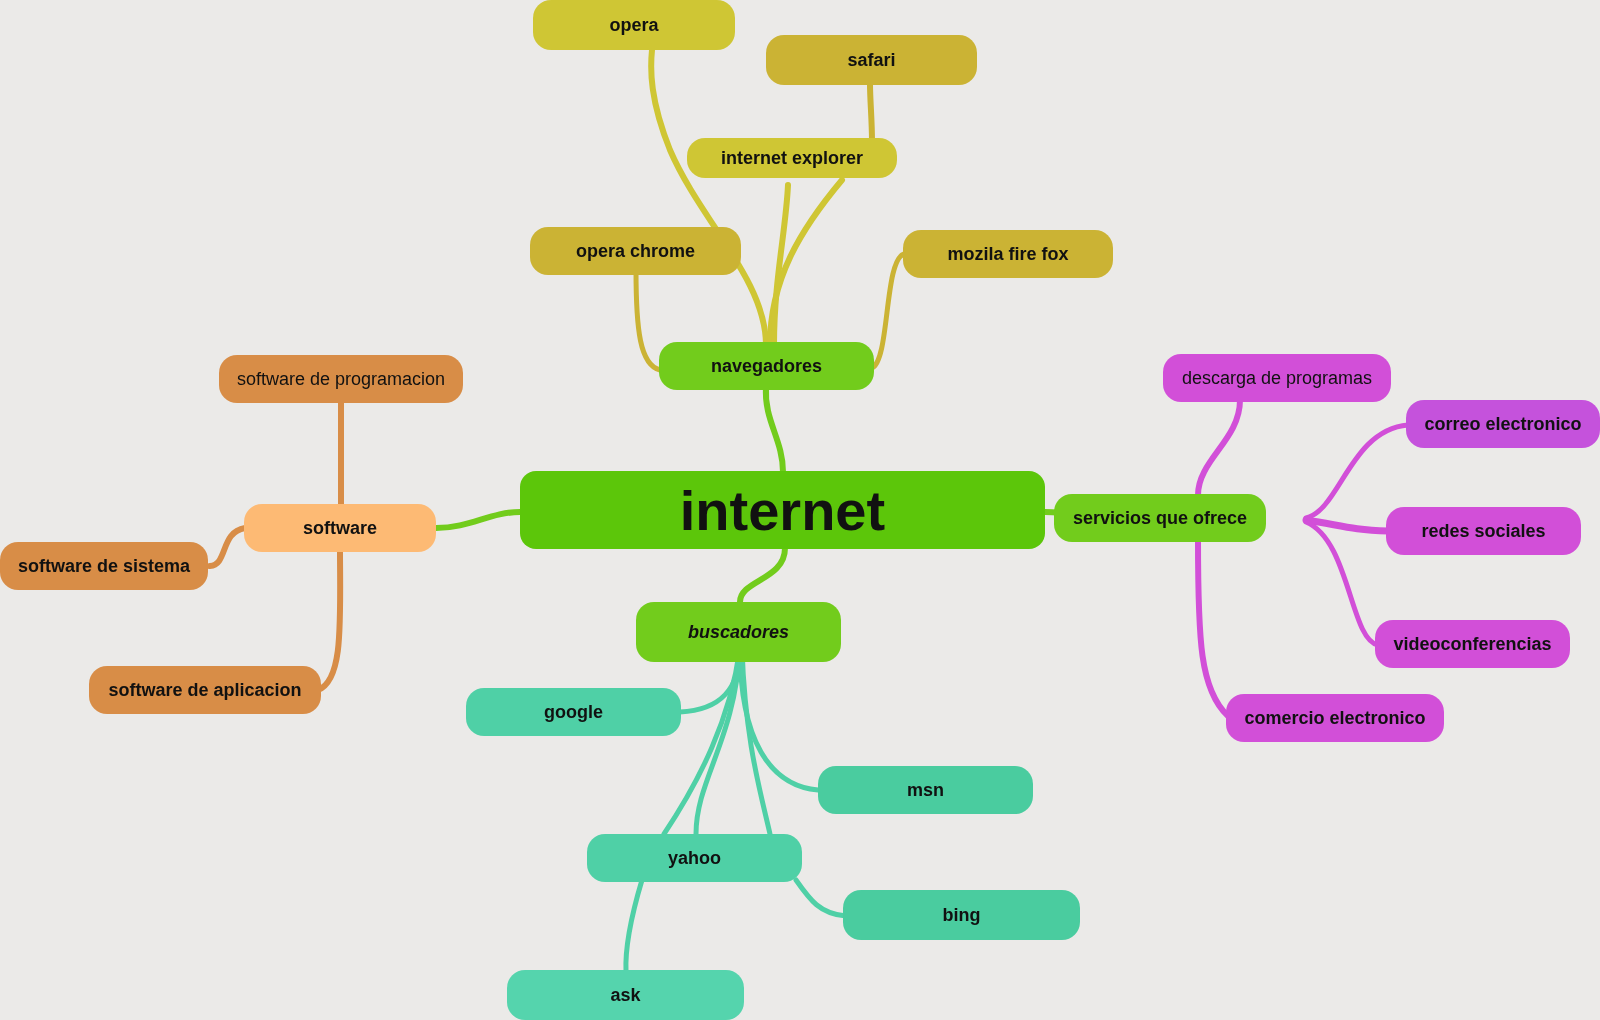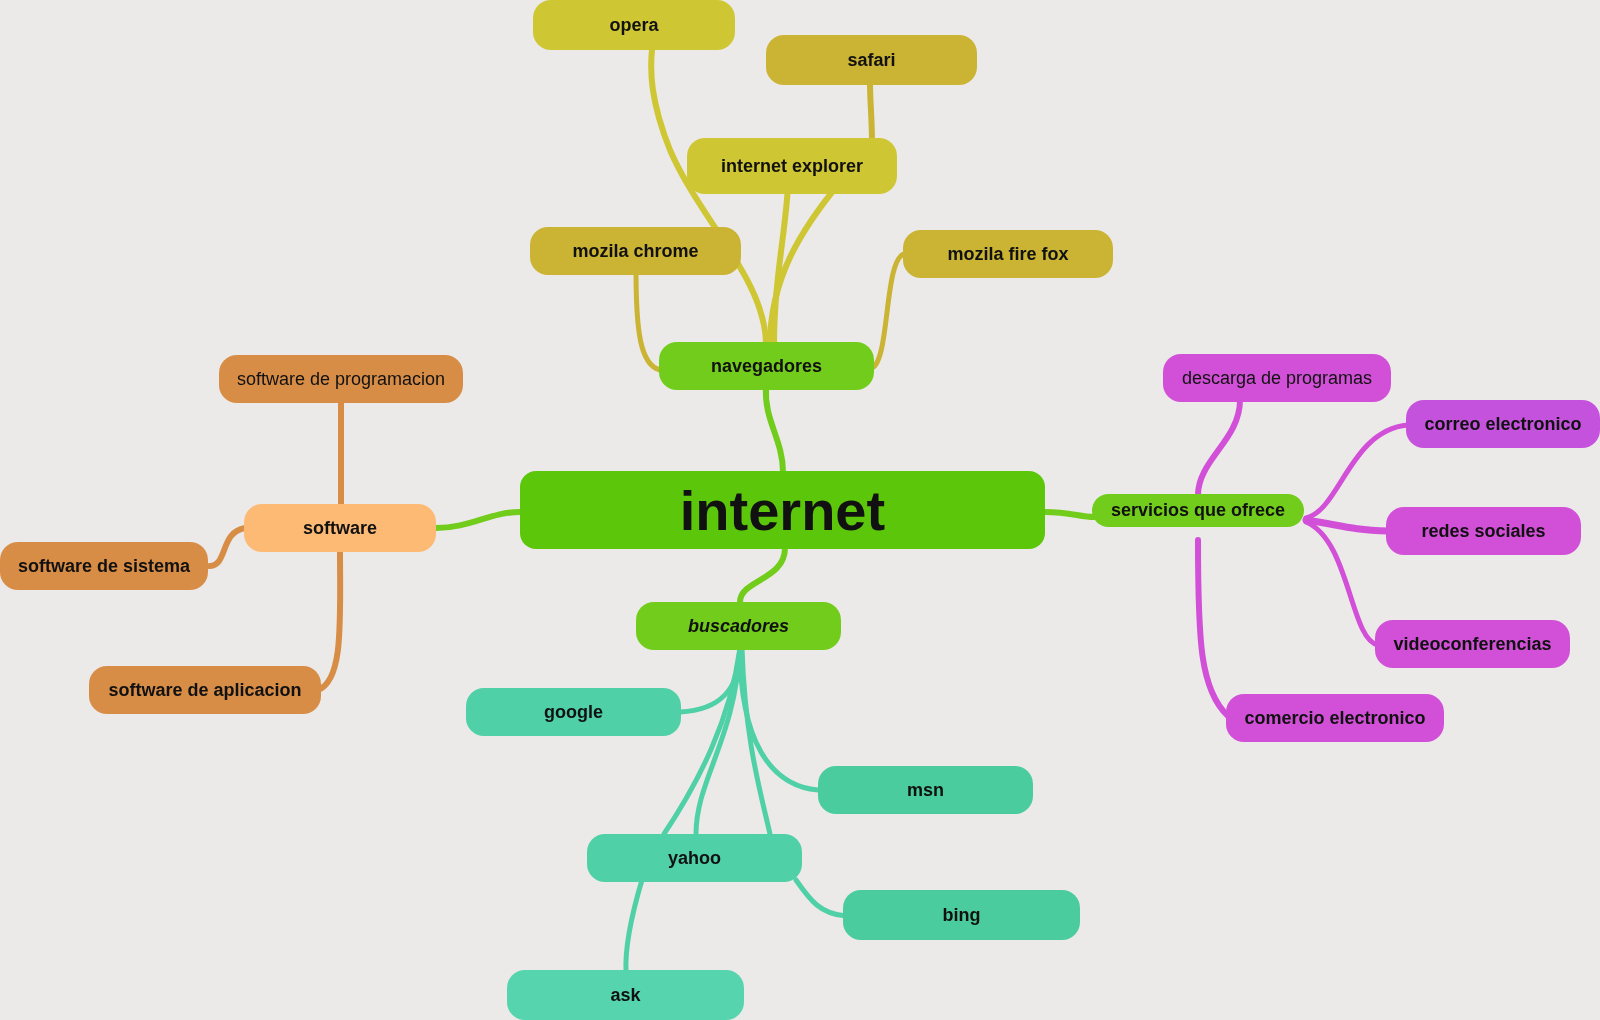--- a/index.html
+++ b/index.html
@@ -45,27 +45,27 @@
     <path d="M742 648 C745 740 760 790 770 834" stroke="#4fd0a6" stroke-width="5"></path>
     <path d="M796 880 C810 900 820 914 846 916" stroke="#4fd0a6" stroke-width="5"></path>
     <path d="M642 880 C630 920 625 950 626 972" stroke="#4fd0a6" stroke-width="5"></path>
   </g>
 </svg>
 
 <div class="node root" style="left:520px;top:471px;width:525px;height:78px;background:#5cc60a;">internet</div>
 
 <div class="node" style="left:659px;top:342px;width:215px;height:48px;background:#72cc1c;">navegadores</div>
 <div class="node" style="left:244px;top:504px;width:192px;height:48px;background:#fdba74;">software</div>
-<div class="node" style="left:1092px;top:494px;width:212px;height:33px;background:#72cc1c;">servicios que ofrece</div>
-<div class="node italic" style="left:636px;top:602px;width:205px;height:48px;background:#72cc1c;">buscadores</div>
+<div class="node" style="left:1054px;top:494px;width:212px;height:48px;background:#72cc1c;">servicios que ofrece</div>
+<div class="node italic" style="left:636px;top:602px;width:205px;height:60px;background:#72cc1c;">buscadores</div>
 
 <div class="node" style="left:533px;top:0px;width:202px;height:50px;background:#cfc634;">opera</div>
 <div class="node" style="left:766px;top:35px;width:211px;height:50px;background:#cbb334;">safari</div>
-<div class="node" style="left:687px;top:138px;width:210px;height:56px;background:#cfc634;">internet explorer</div>
-<div class="node" style="left:530px;top:227px;width:211px;height:48px;background:#cbb334;">mozila chrome</div>
+<div class="node" style="left:687px;top:138px;width:210px;height:40px;background:#cfc634;">internet explorer</div>
+<div class="node" style="left:530px;top:227px;width:211px;height:48px;background:#cbb334;">opera chrome</div>
 <div class="node" style="left:903px;top:230px;width:210px;height:48px;background:#cbb334;">mozila fire fox</div>
 
 <div class="node light" style="left:219px;top:355px;width:244px;height:48px;background:#d88d47;">software de programacion</div>
 <div class="node" style="left:0px;top:542px;width:208px;height:48px;background:#d88d47;">software de sistema</div>
 <div class="node" style="left:89px;top:666px;width:232px;height:48px;background:#d88d47;">software de aplicacion</div>
 
 <div class="node light" style="left:1127px;top:354px;width:228px;height:48px;background:#d24fd8;margin-left:36px;">descarga de programas</div>
 <div class="node" style="left:1406px;top:400px;width:194px;height:48px;background:#c552dc;">correo electronico</div>
 <div class="node" style="left:1386px;top:507px;width:195px;height:48px;background:#d24fd8;">redes sociales</div>
 <div class="node" style="left:1375px;top:620px;width:195px;height:48px;background:#d24fd8;">videoconferencias</div>

